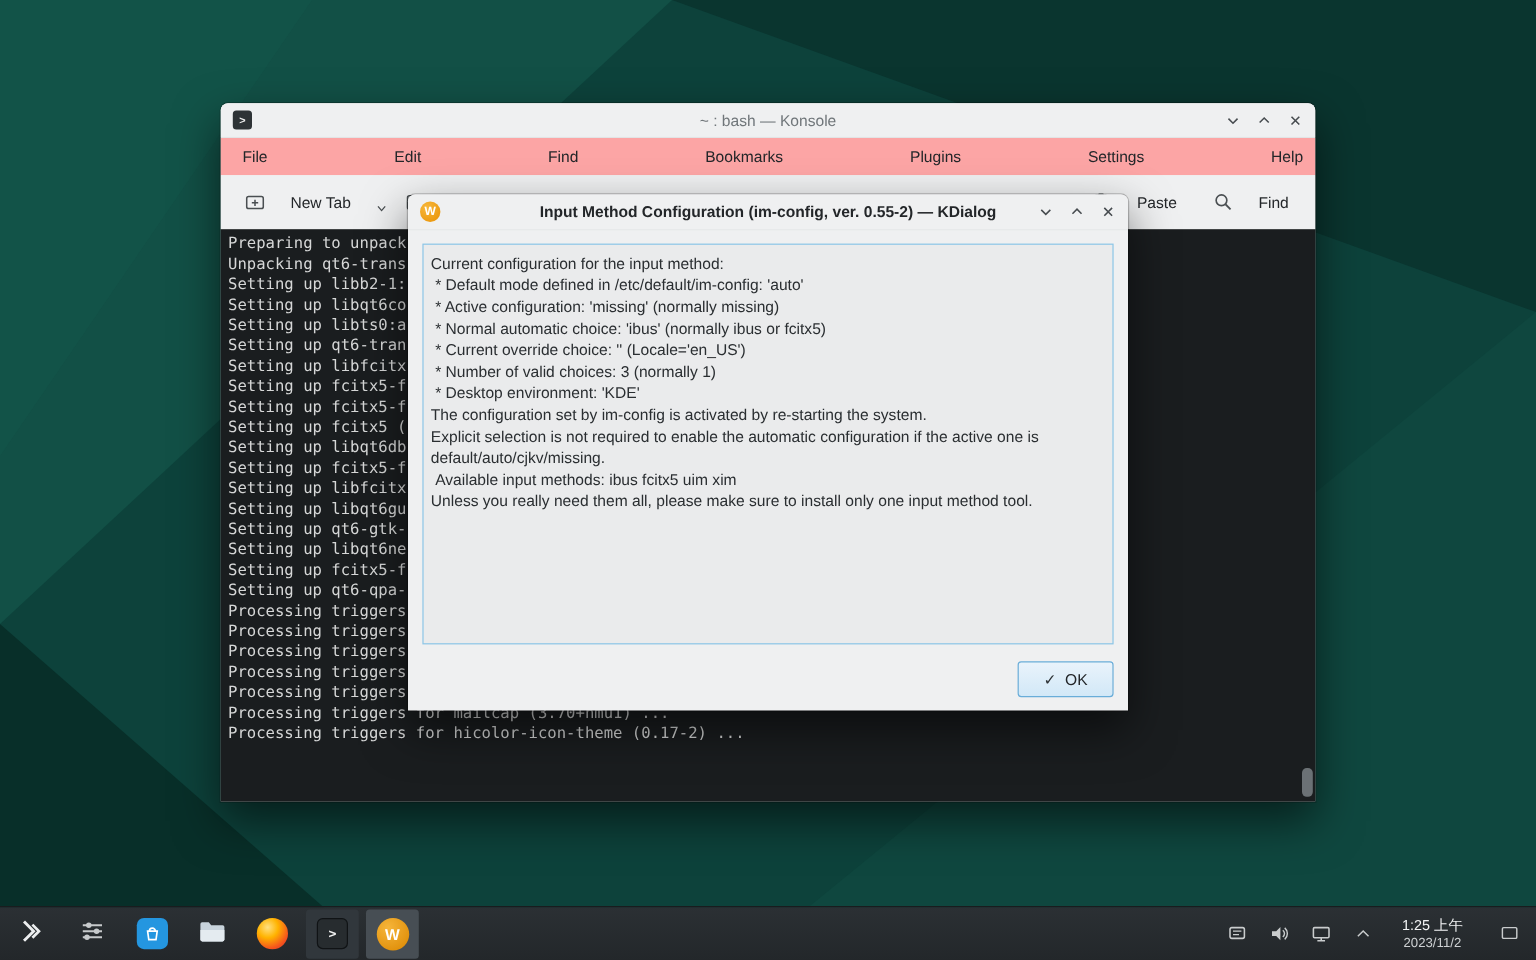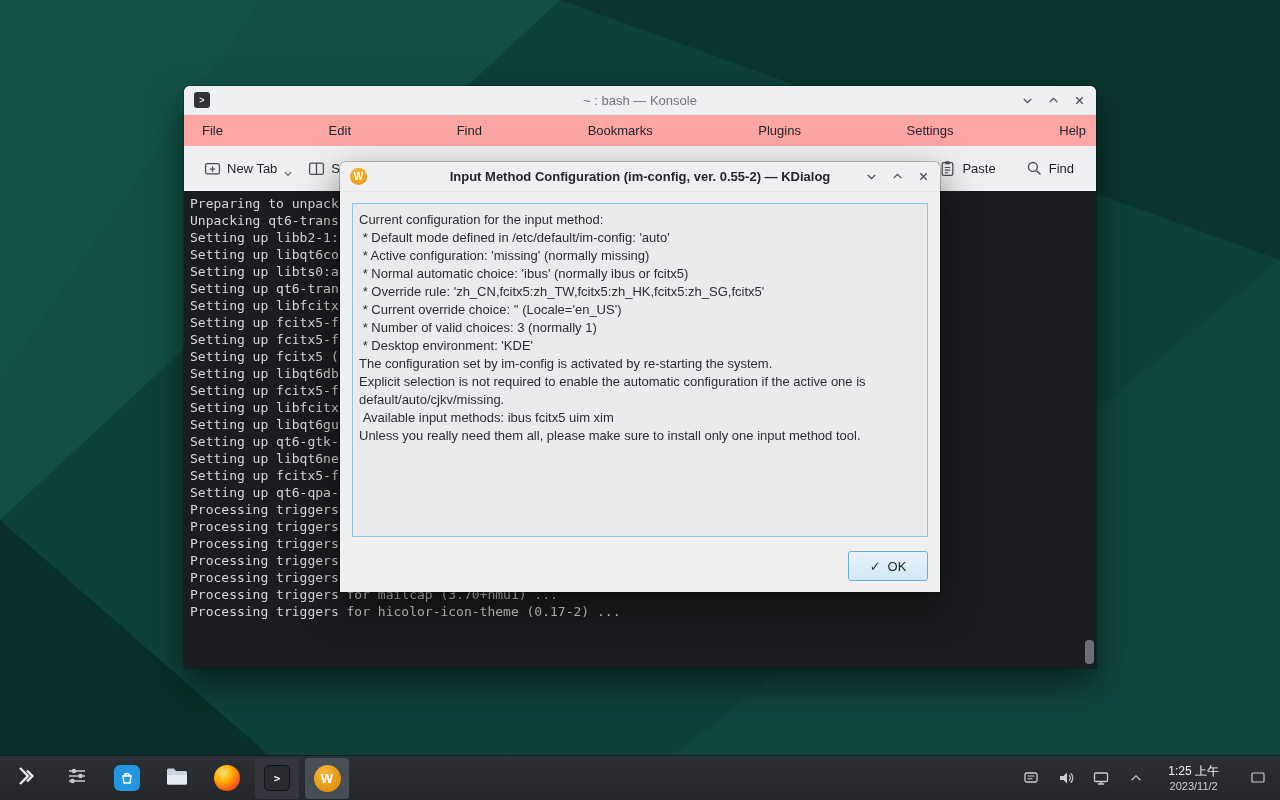--- a/index.html
+++ b/index.html
@@ -21,21 +21,21 @@
   
   #konsole { left:184px; top:86px; width:912px; height:582px; z-index:2; }
   #konsole .titlebar { height:29px; }
   .k-title { font-size:13px; color:#70767a; }
   .k-appicon { position:absolute; left:10px; top:6px; width:16px; height:16px; border-radius:3px;
                background:#2e3336; color:#efefef; font-size:9px; font-weight:bold;
                display:flex; align-items:center; justify-content:center; }
   .k-menubar { height:31px; display:flex; align-items:center; padding-left:8px; background:#fca5a5;justify-content:space-between; }
   .menu-item { padding:5px 10px; font-size:13px; color:#232629; border-radius:3px; }
   .k-toolbar { height:45px; display:flex; align-items:center; background:#eff0f1; padding:0 14px 0 12px; }
-  .tool-btn { display:flex; align-items:center; gap:6px; font-size:13px; color:#232629; padding:7px 8px; border-radius:3px; }
+  .tool-btn { display:flex; align-items:center; gap:21px; font-size:13px; color:#232629; padding:7px 8px; border-radius:3px; }
   .tool-btn svg { display:block; }
   .tb-spacer { flex:1; }
   .tool-right { display:flex; align-items:center; gap:14px; }
   .mini-chevron { margin-left:1px; margin-top:10px; }
 
   .k-terminal { position:absolute; left:0; top:105px; width:100%; height:477px; background:#1a1d1f;
                 font-family:"DejaVu Sans Mono", monospace; font-size:13px; line-height:17px;
                 color:#d6d7d7; padding:4px 14px 0 6px; overflow:hidden; }
   .t-line { height:17px; white-space:pre; }
   .t-prompt { height:17px; white-space:pre; margin-top:17px; }
@@ -275,21 +275,20 @@
   <div class="d-frame">
 
       <div class="d-line">Current configuration for the input method:</div>
 
       <div class="d-line"> * Default mode defined in /etc/default/im-config: 'auto'</div>
 
       <div class="d-line"> * Active configuration: 'missing' (normally missing)</div>
 
       <div class="d-line"> * Normal automatic choice: 'ibus' (normally ibus or fcitx5)</div>
 
-      <div class="d-line"> * Override rule: 'zh_CN,fcitx5:zh_TW,fcitx5:zh_HK,fcitx5:zh_SG,fcitx5'</div>
 
       <div class="d-line"> * Current override choice: '' (Locale='en_US')</div>
 
 
       <div class="d-line"> * Number of valid choices: 3 (normally 1)</div>
 
       <div class="d-line"> * Desktop environment: 'KDE'</div>
 
       <div class="d-line">The configuration set by im-config is activated by re-starting the system.</div>
 

